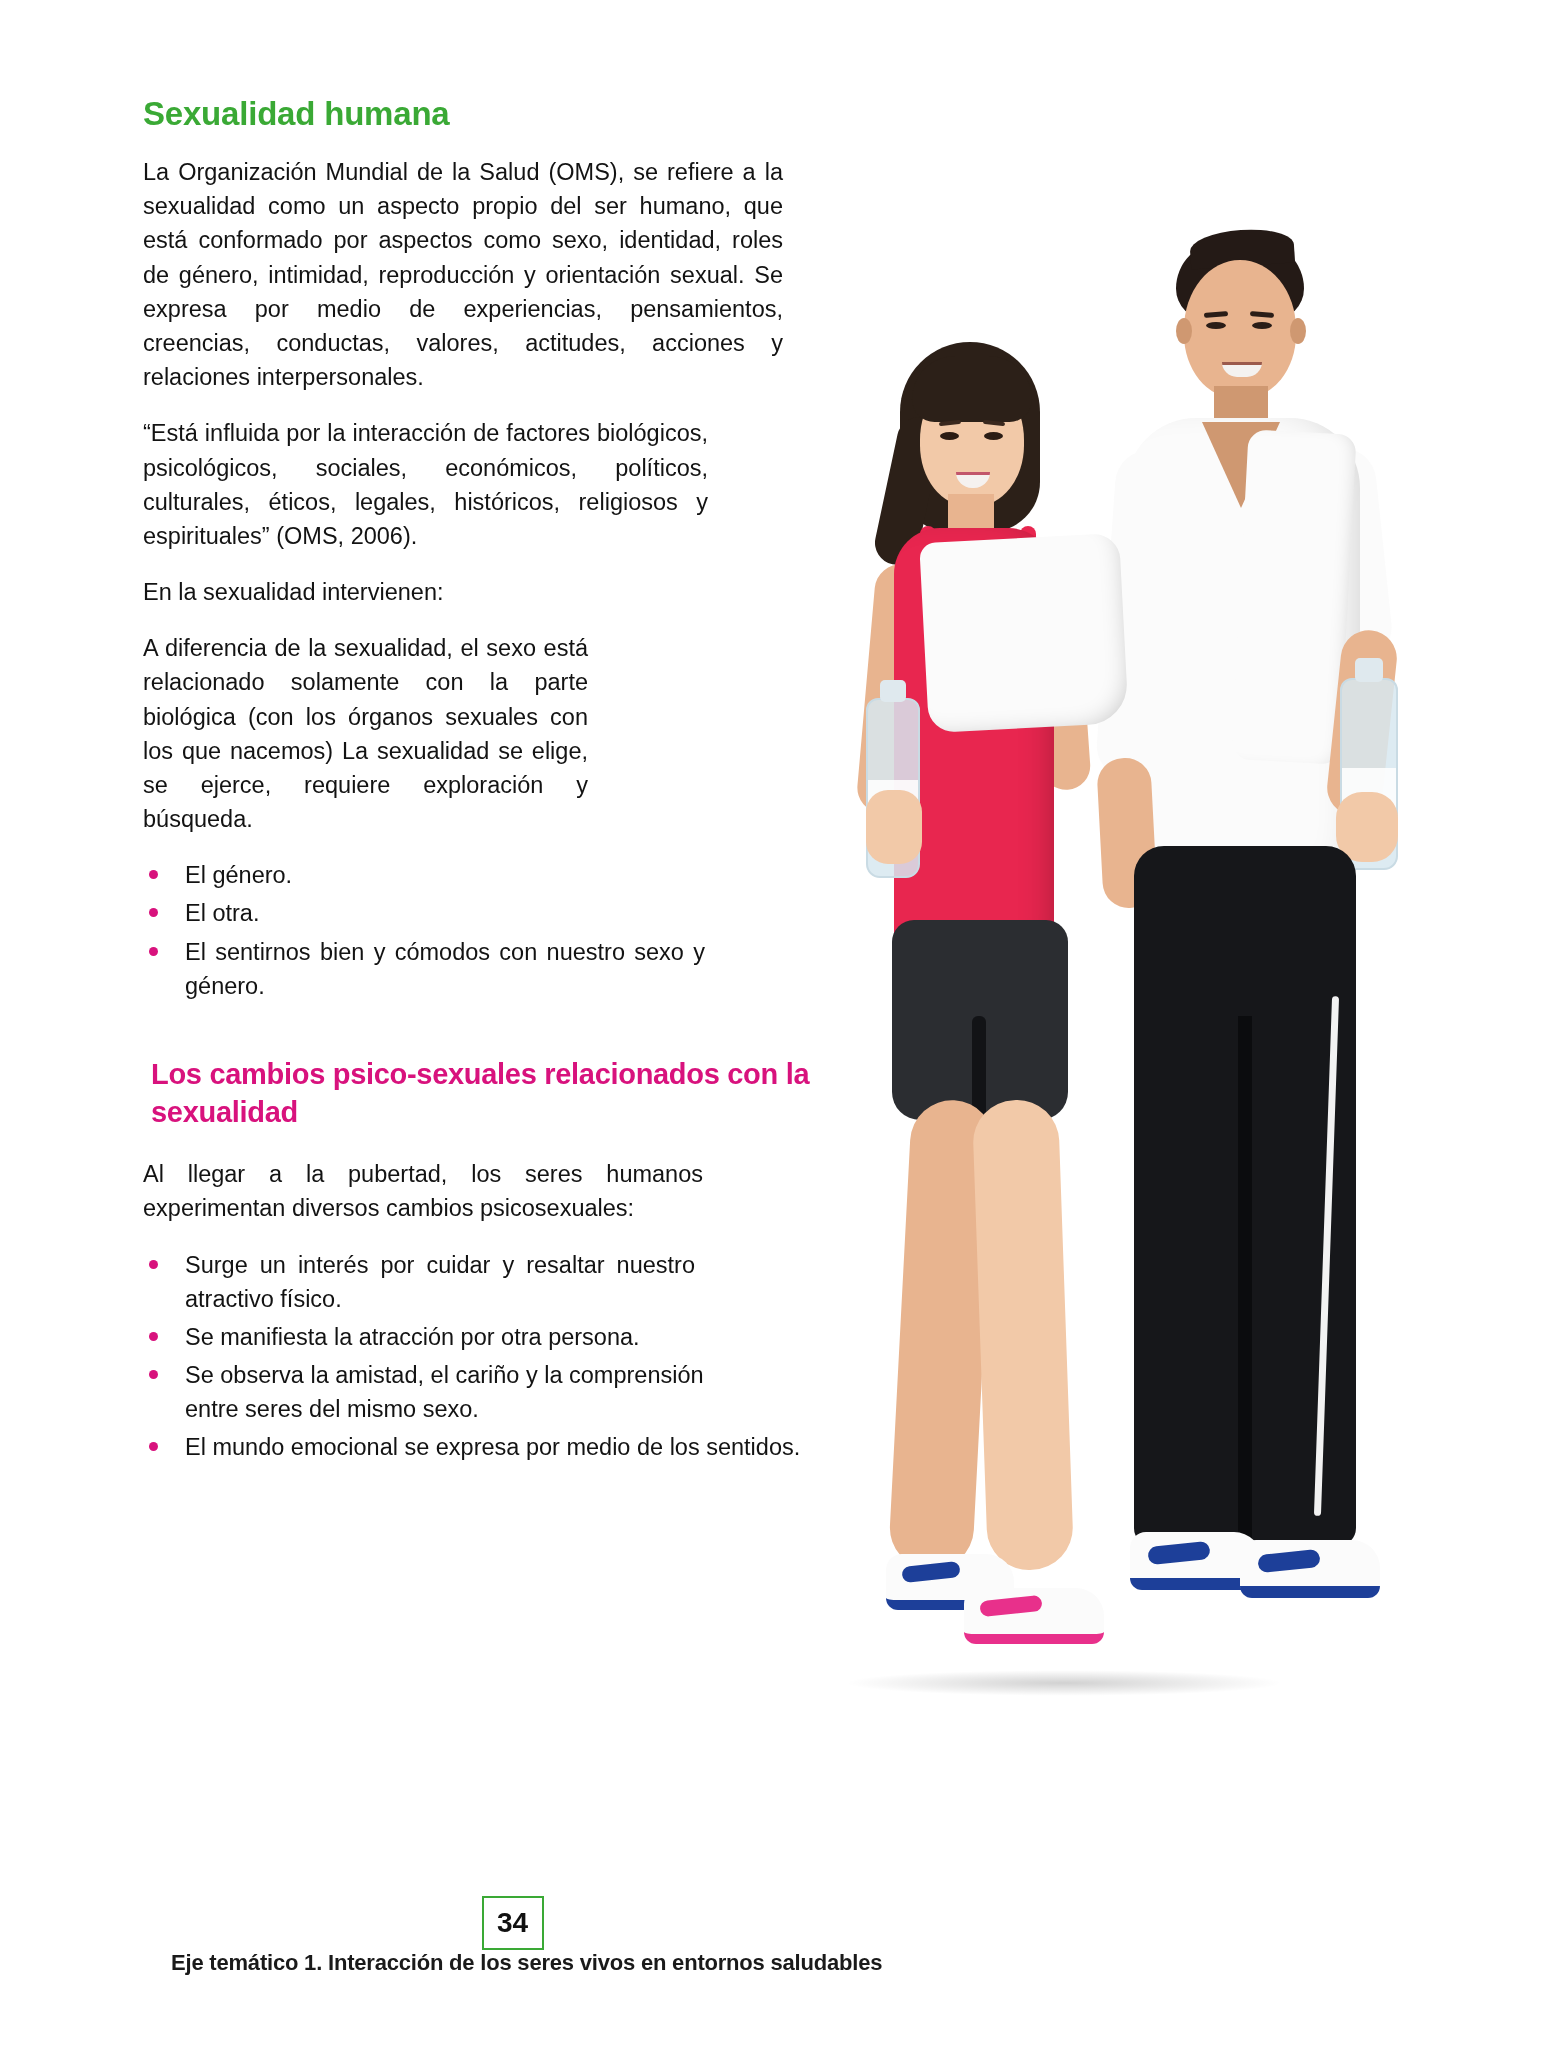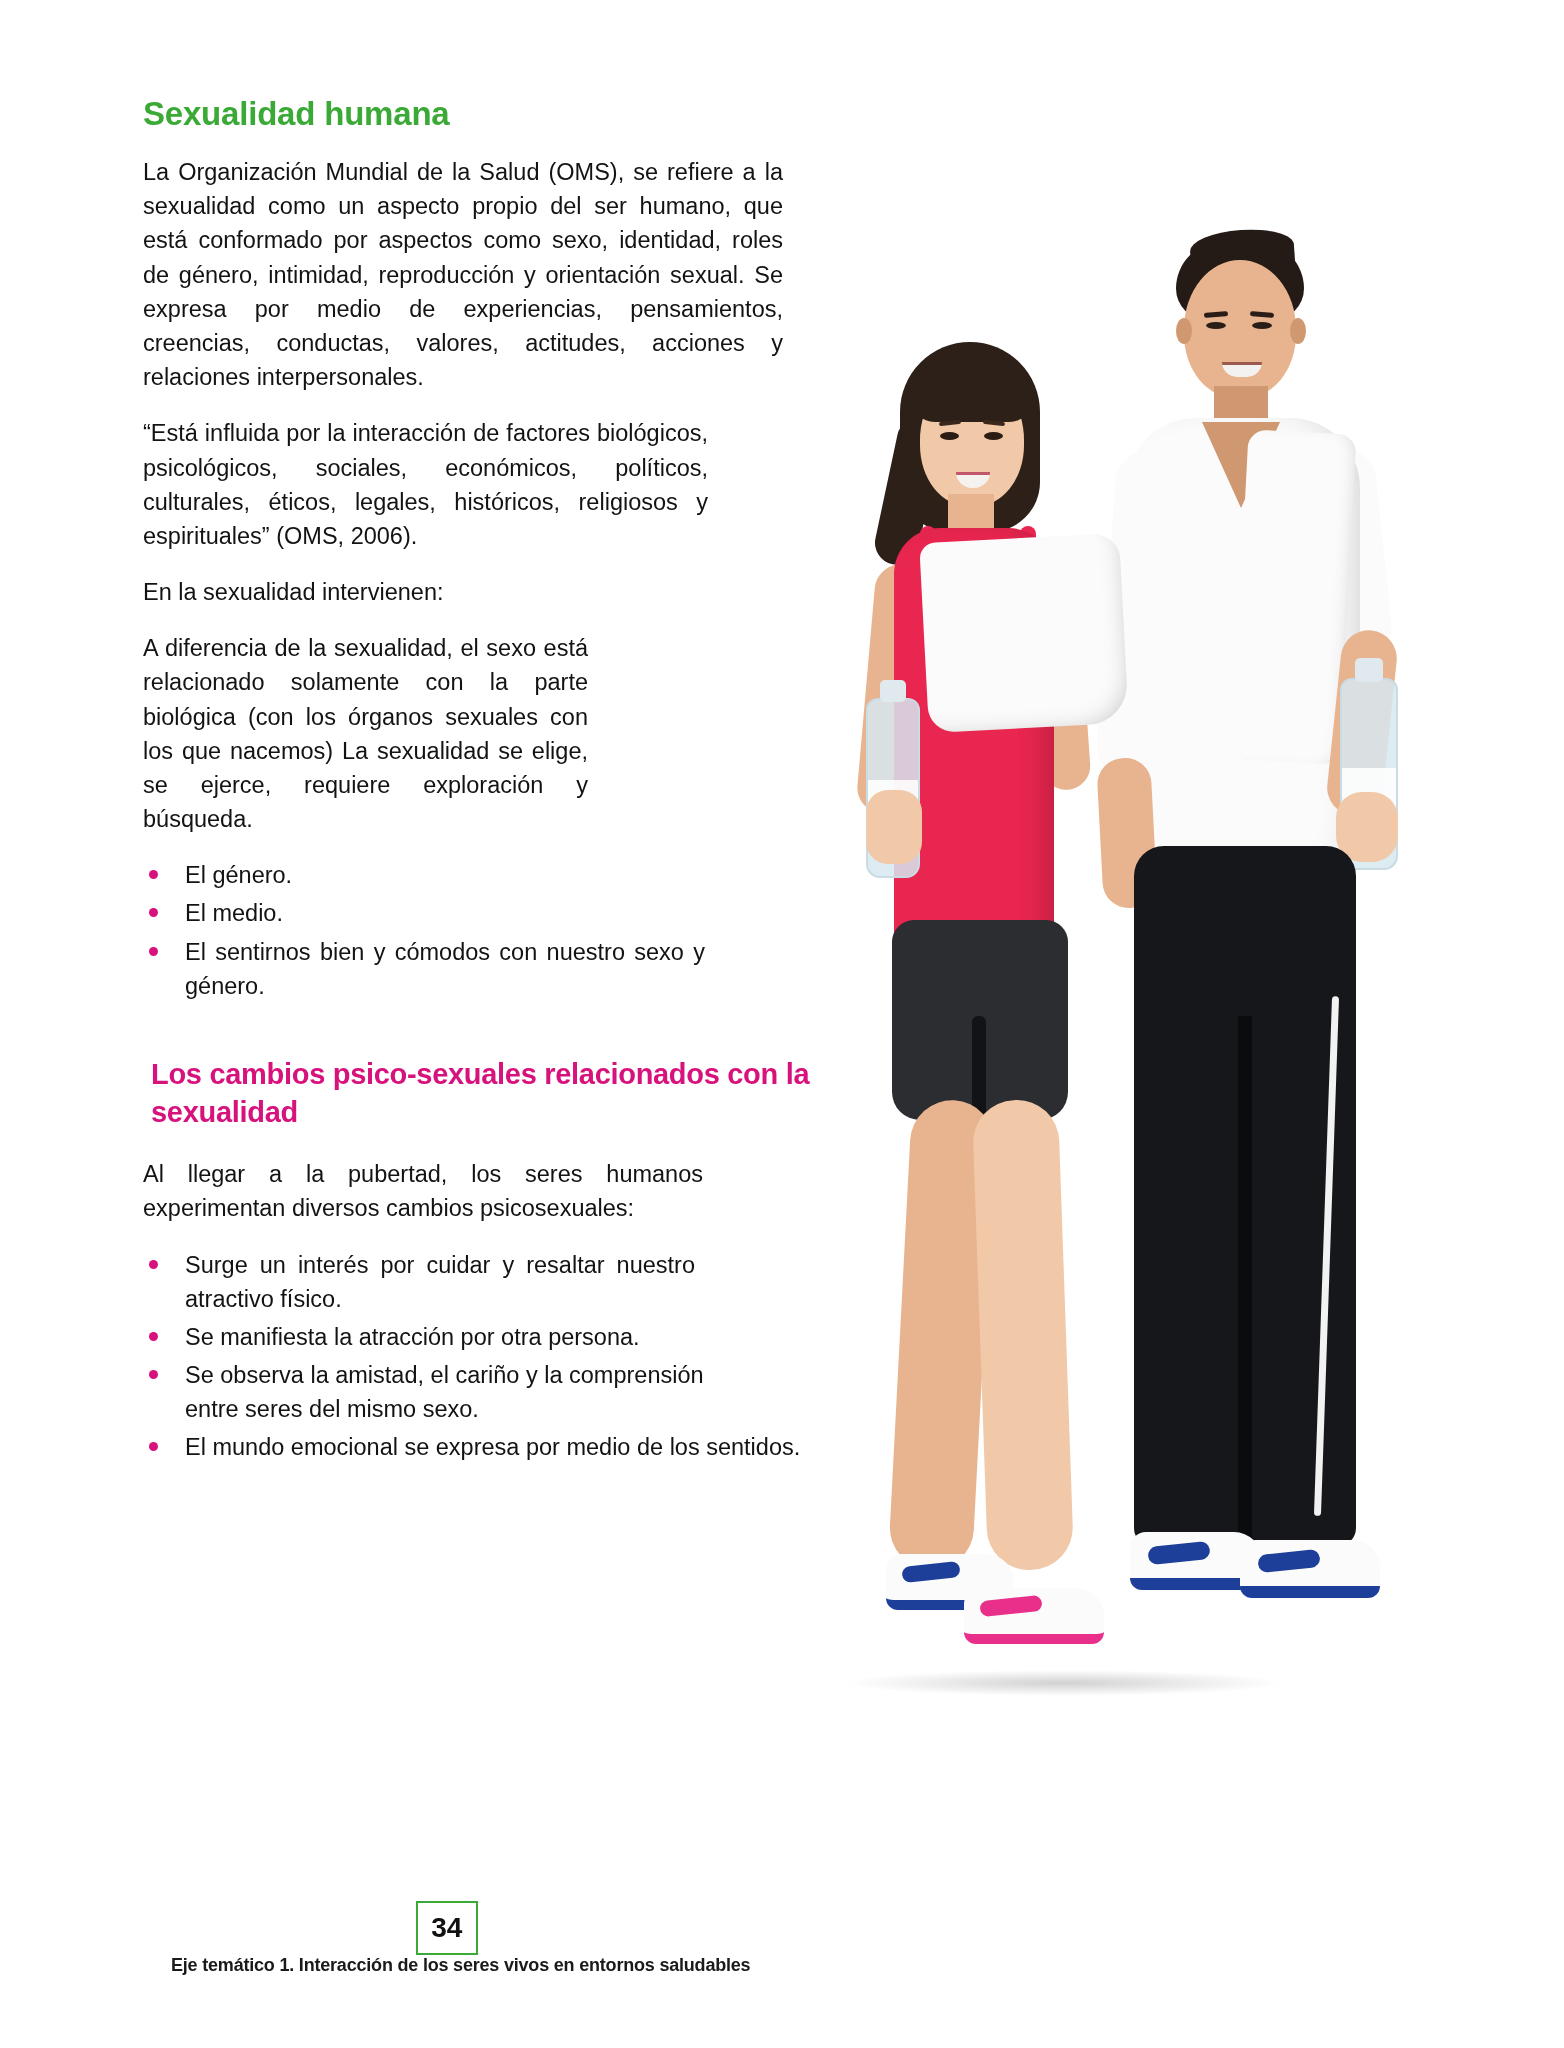--- a/index.html
+++ b/index.html
@@ -108,21 +108,21 @@
     display: flex;
     align-items: center;
     justify-content: center;
     font-size: 28px;
     font-weight: bold;
     color: #111;
     box-sizing: border-box;
   }
   .footer-text {
     margin-left: 28px;
-    font-size: 18px;
+    font-size: 22px;
     font-weight: bold;
     color: #1a1a1a;
     letter-spacing: -0.2px;
   }
 
   
   .photo {
     position: absolute;
     right: 60px;
     top: 210px;
@@ -463,21 +463,21 @@
     <p class="para w-mid">La Organización Mundial de la Salud (OMS), se refiere a la sexualidad como un aspecto propio del ser humano, que está conformado por aspectos como sexo, identidad, roles de género, intimidad, reproducción y orientación sexual. Se expresa por medio de experiencias, pensamientos, creencias, conductas, valores, actitudes, acciones y relaciones interpersonales.</p>
 
     <p class="para w-narrow-1">“Está influida por la interacción de factores biológicos, psicológicos, sociales, económicos, políticos, culturales, éticos, legales, históricos, religiosos y espirituales” (OMS, 2006).</p>
 
     <p class="para noj w-narrow-3">En la sexualidad intervienen:</p>
 
     <p class="para w-narrow-2">A diferencia de la sexualidad, el sexo está relacionado solamente con la parte biológica (con los órganos sexuales con los que nacemos) La sexualidad se elige, se ejerce, requiere exploración y búsqueda.</p>
 
     <ul class="bullets">
       <li><span class="dot"></span><span>El género.</span></li>
-      <li><span class="dot"></span><span>El medio.</span></li>
+      <li><span class="dot"></span><span>El otra.</span></li>
       <li class="justified" style="width:520px"><span class="dot"></span><span>El sentirnos bien y cómodos con nuestro sexo y género.</span></li>
     </ul>
 
     <div class="block-gap"></div>
 
     <h2 class="subsection-title">Los cambios psico-sexuales relacionados con la sexualidad</h2>
 
     <div style="height:18px"></div>
 
     <p class="para w-narrow-4">Al llegar a la pubertad, los seres humanos experimentan diversos cambios psicosexuales:</p>

